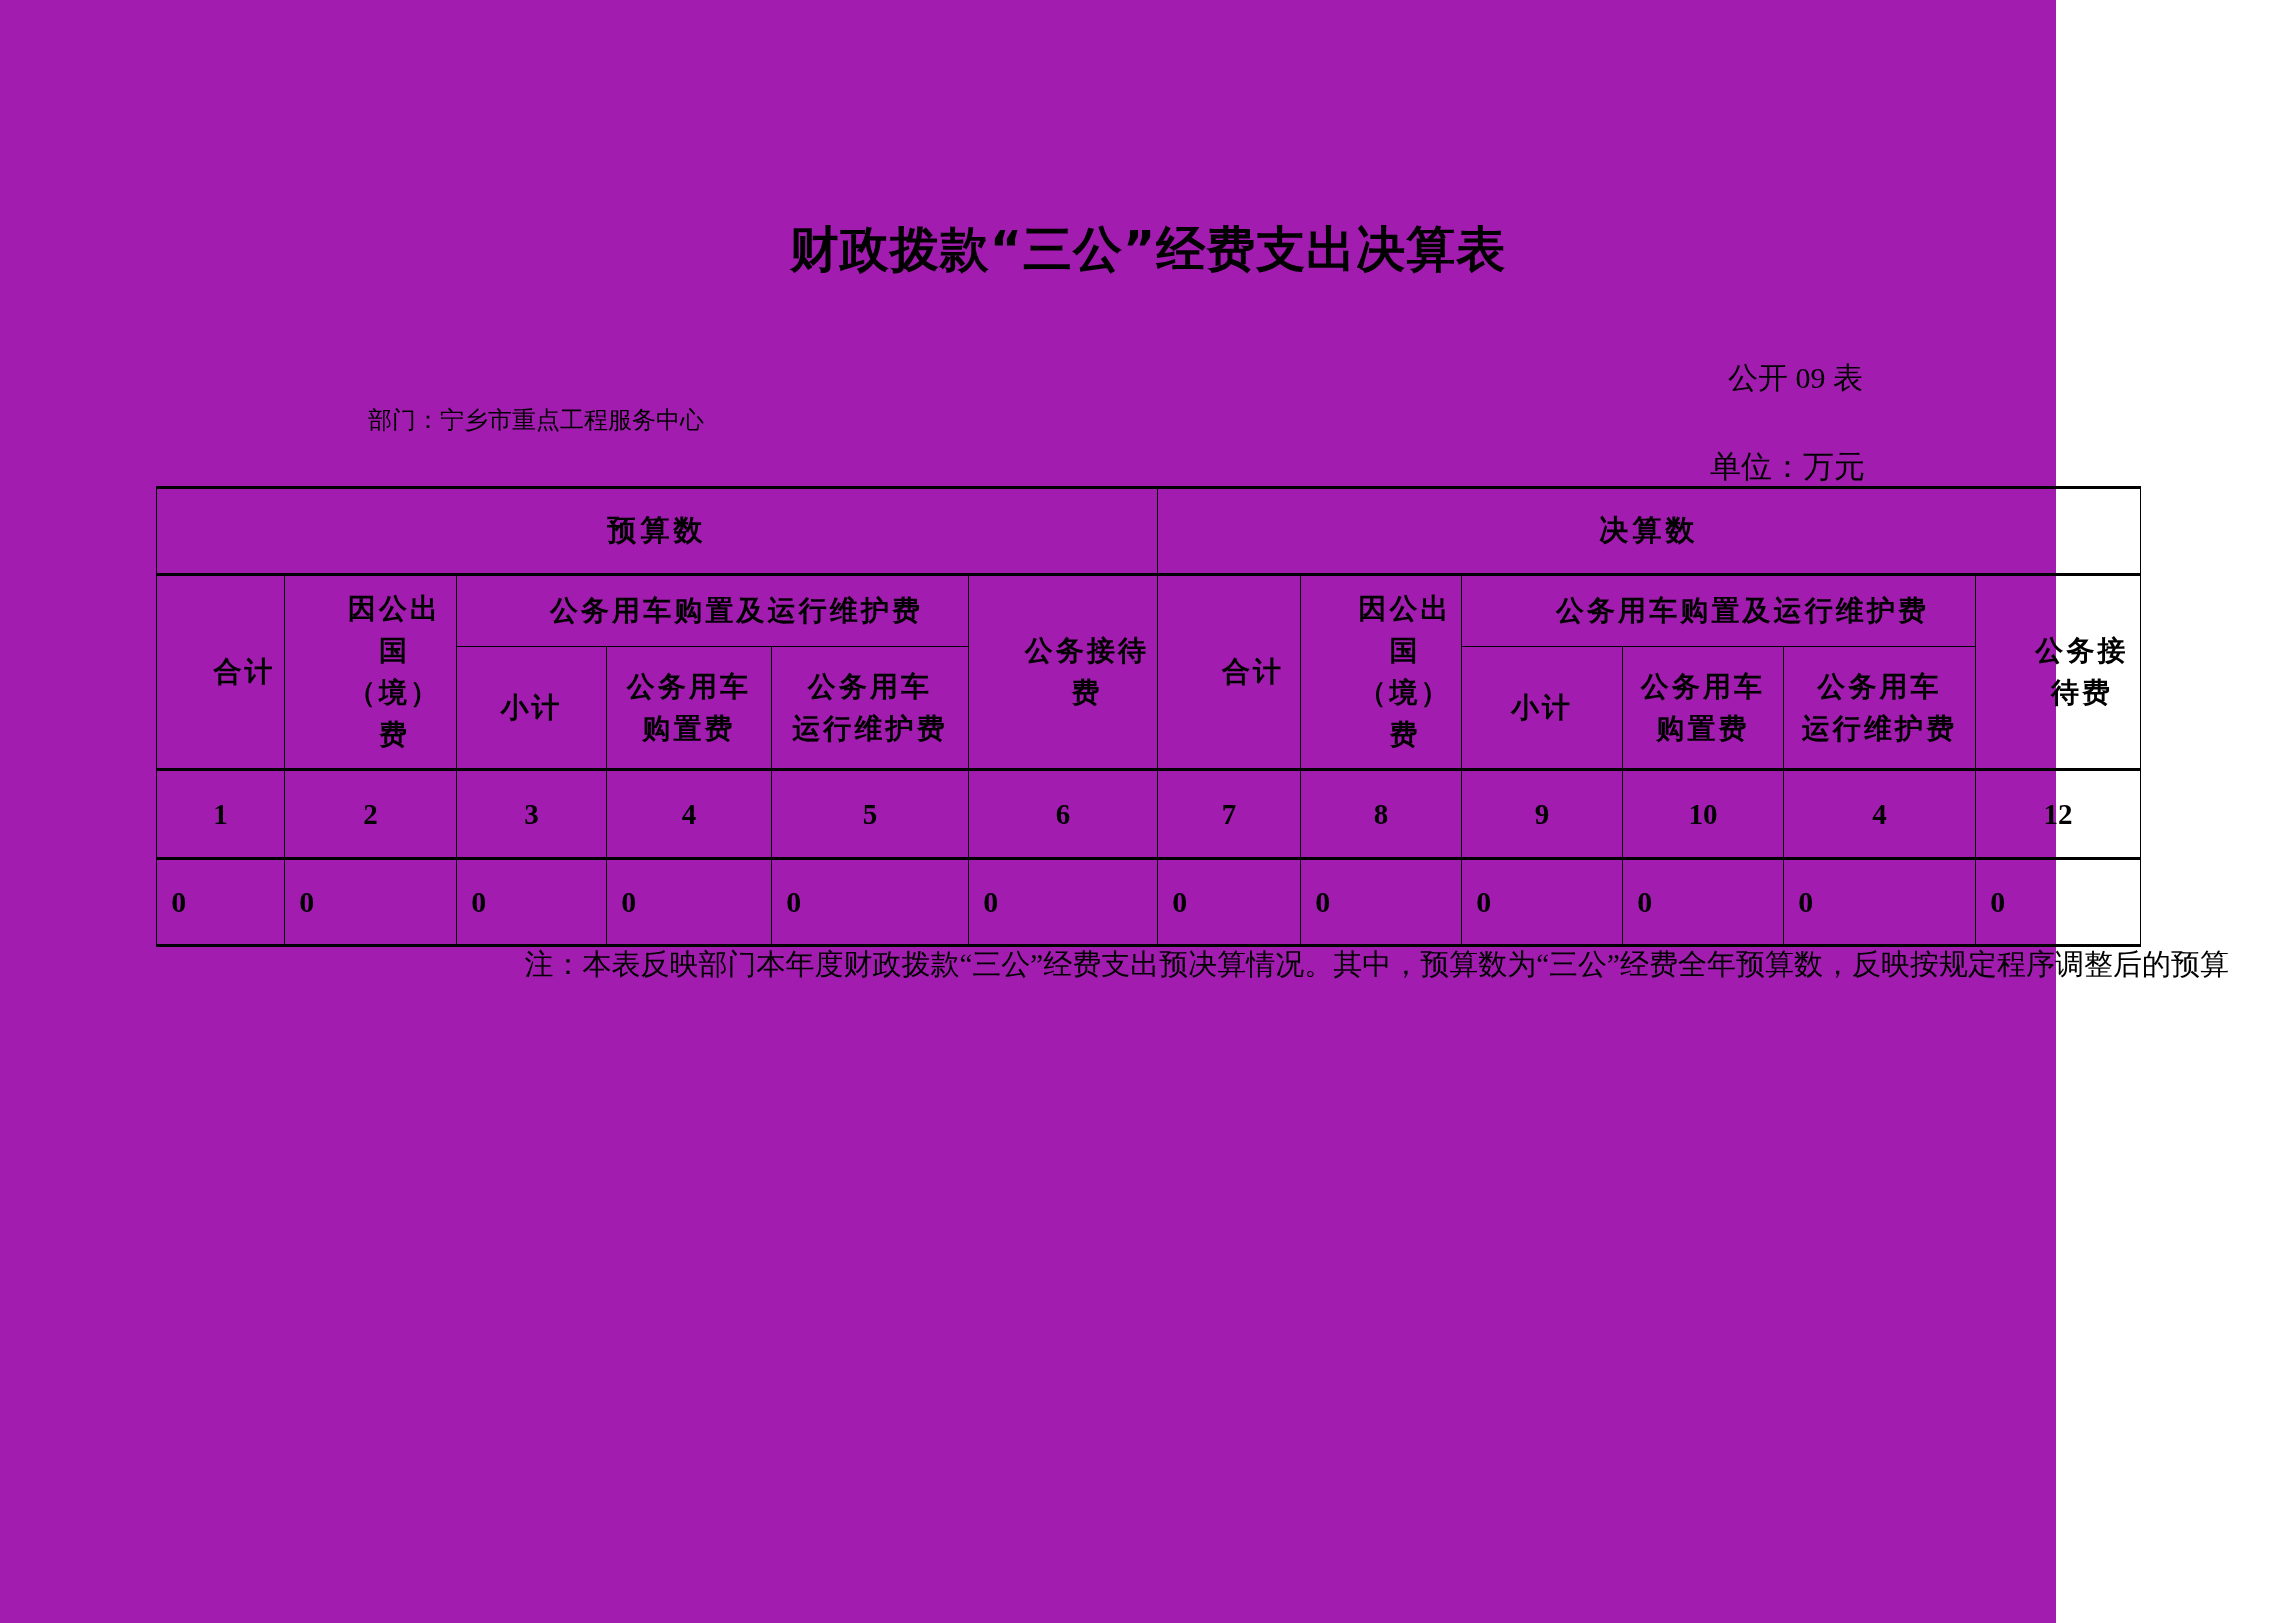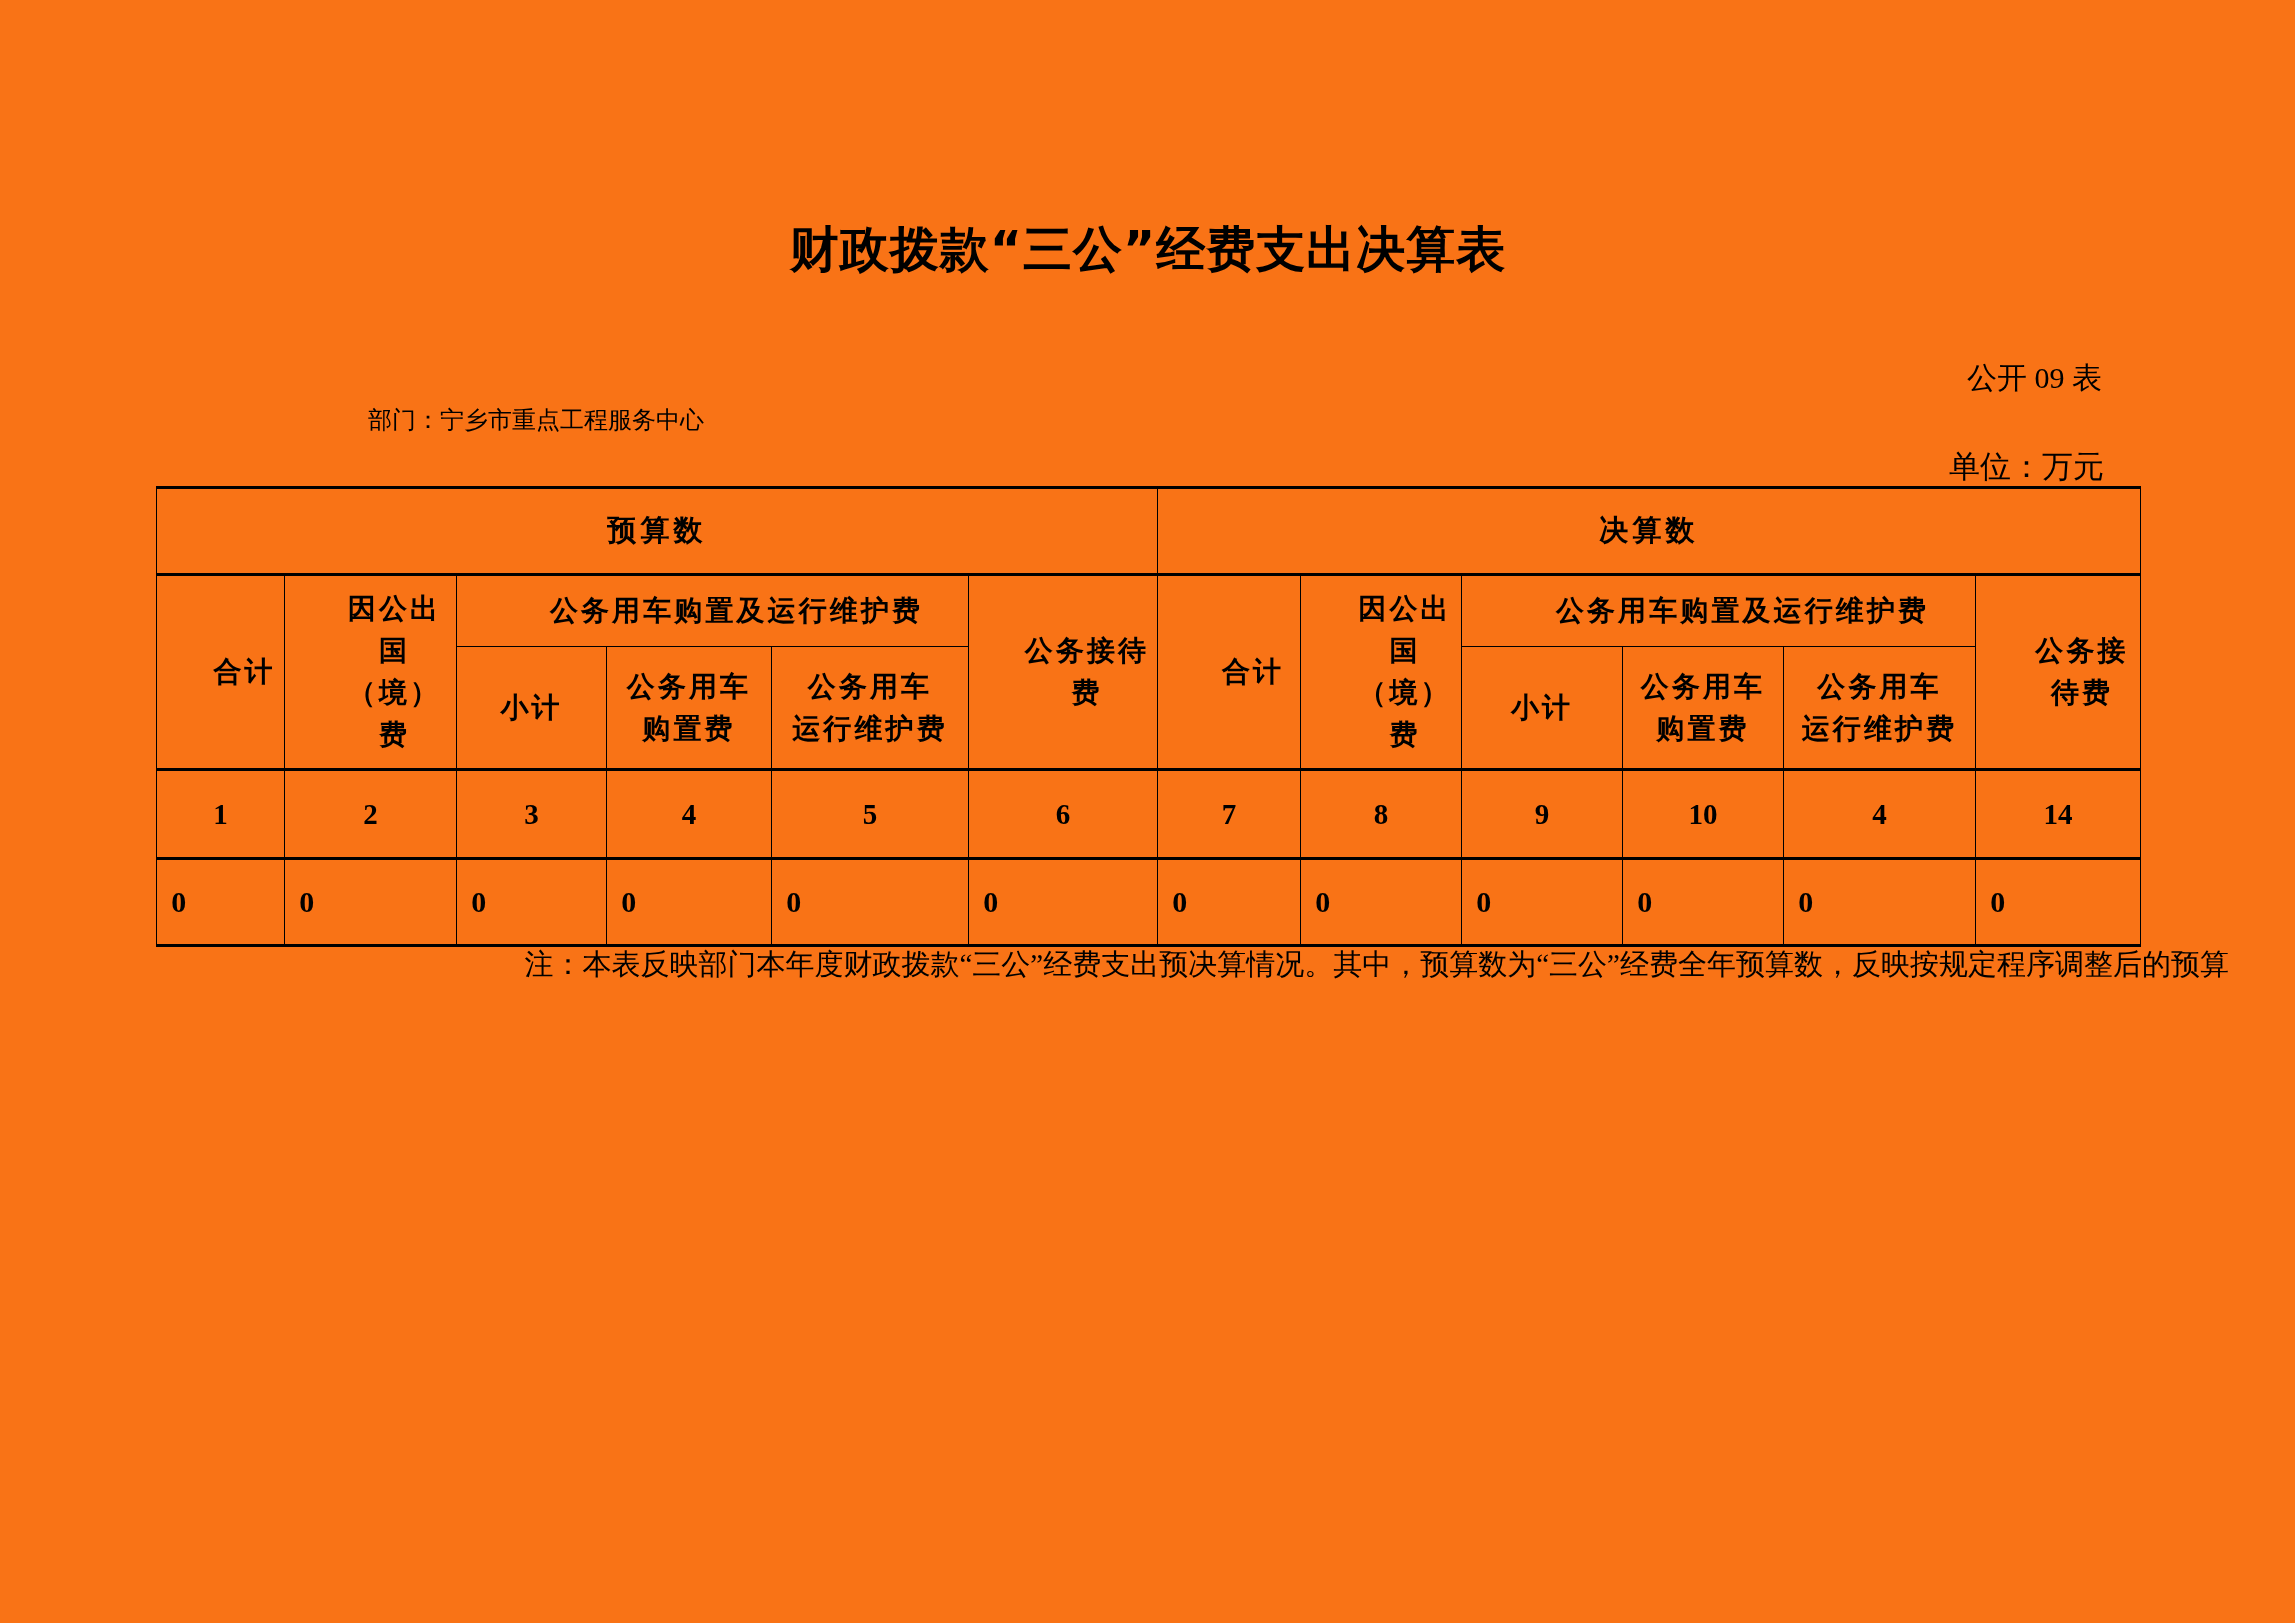--- a/index.html
+++ b/index.html
@@ -1,20 +1,20 @@
 <!DOCTYPE html>
 <html style="font-size:8.2px"><head>
 <meta charset="utf-8">
 <style>
   html, body { margin: 0; padding: 0; background: #ffffff; }
   .page {
     position: relative;
-    width: 2295px;
+    width: 2056px;
     height: 1623px;
-    background: #f97316;
+    background: #a21caf;
     color: #000000;
     font-family: "Liberation Serif", "DejaVu Serif", serif;
   }
   .doc-title {
     position: absolute;
     left: 156px;
     top: 217px;
     width: 1984px;
     text-align: center;
     font-family: "DejaVu Sans", "Liberation Sans", sans-serif;
@@ -167,21 +167,21 @@
       <td>2</td>
       <td>3</td>
       <td>4</td>
       <td>5</td>
       <td>6</td>
       <td>7</td>
       <td>8</td>
       <td>9</td>
       <td>10</td>
       <td>4</td>
-      <td>14</td>
+      <td>12</td>
     </tr>
 
     <tr class="vals">
       <td>0</td>
       <td>0</td>
       <td>0</td>
       <td>0</td>
       <td>0</td>
       <td>0</td>
       <td>0</td>

